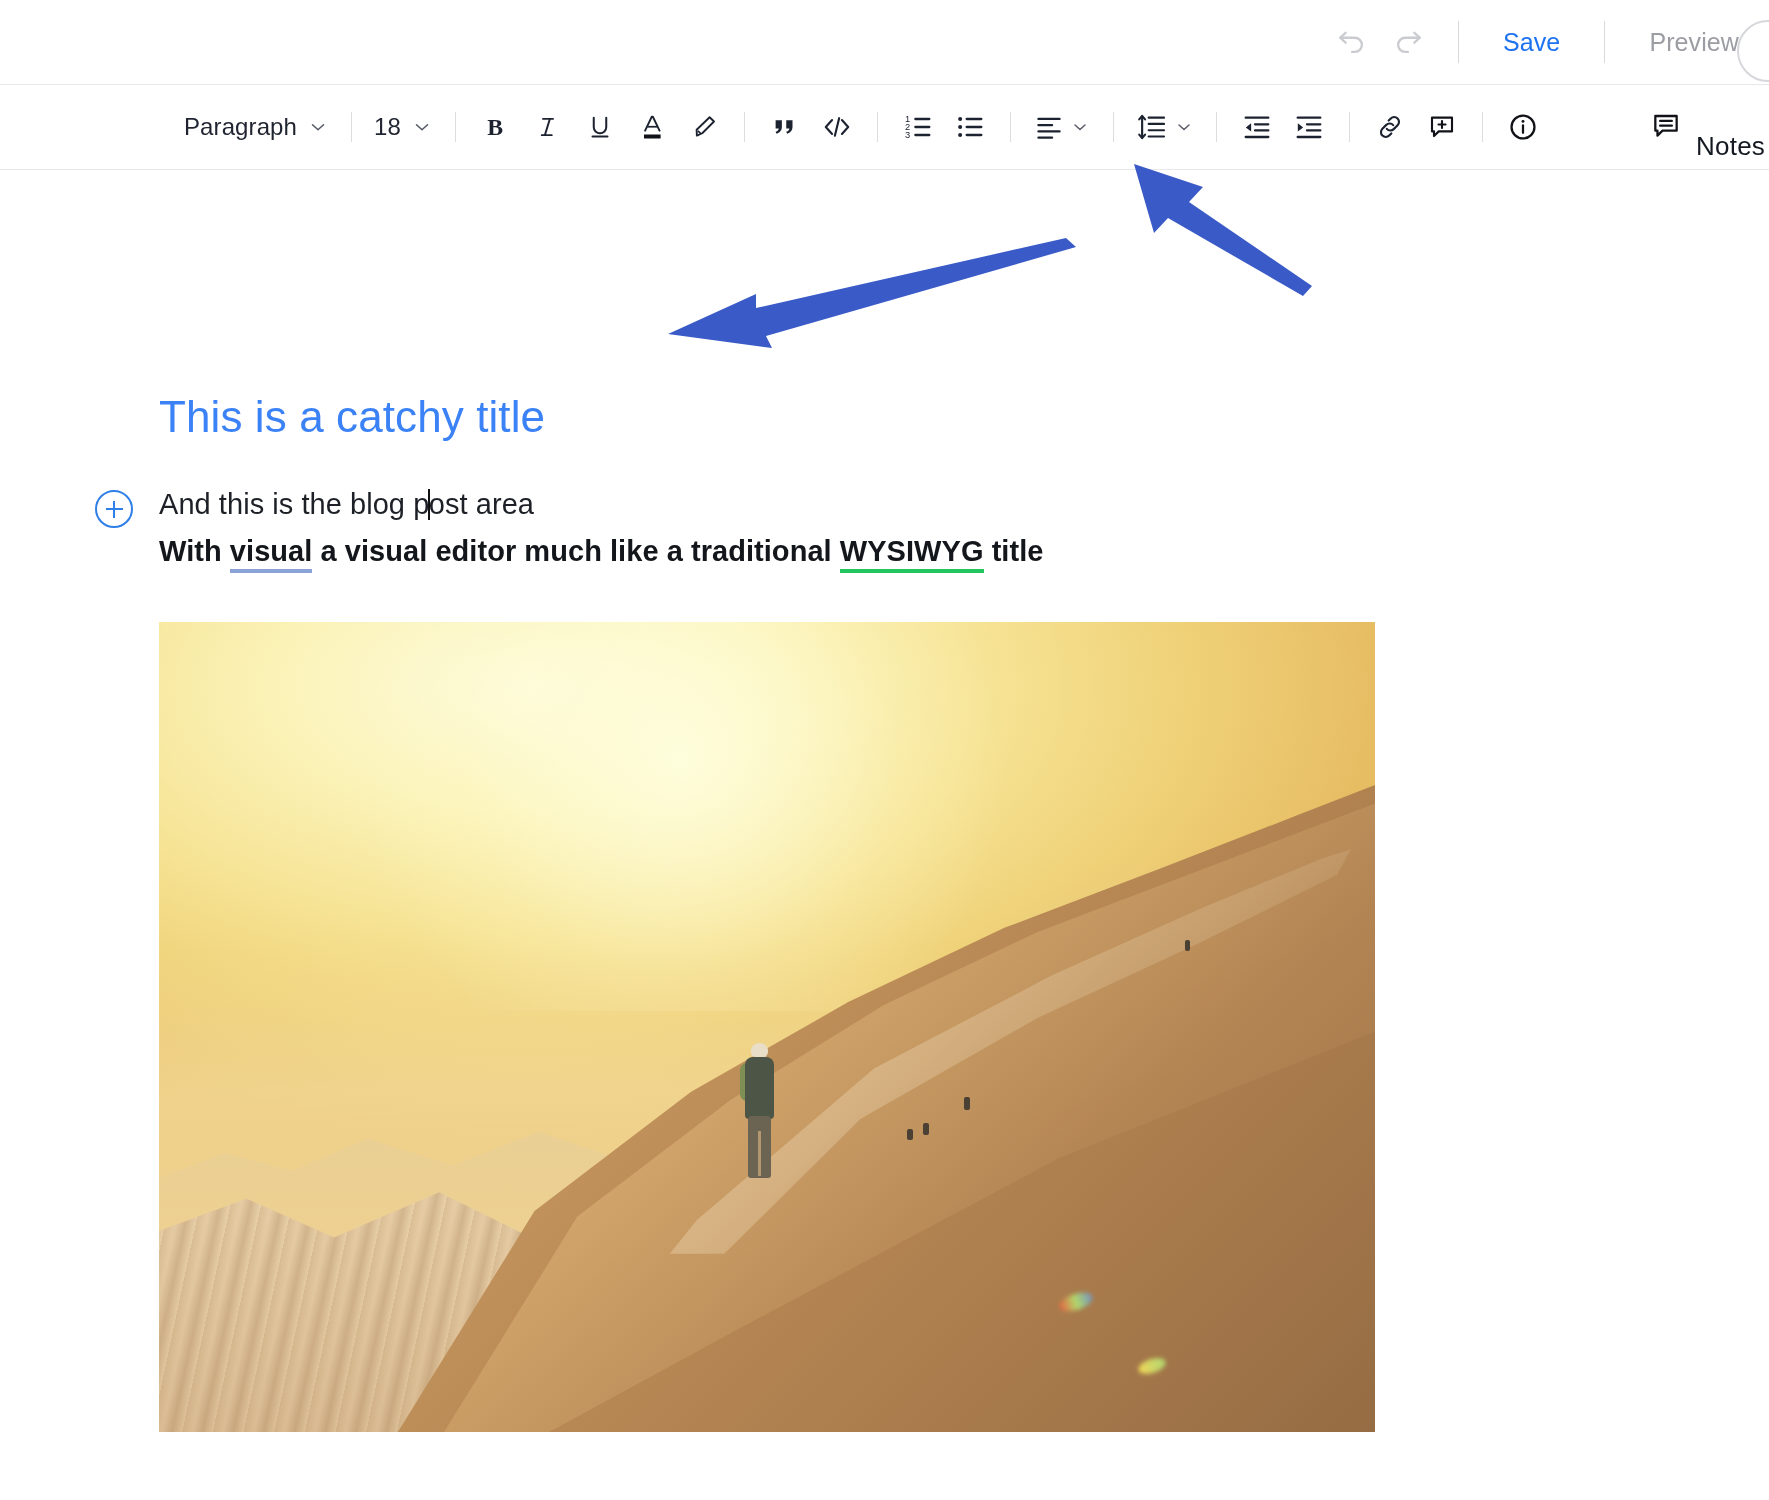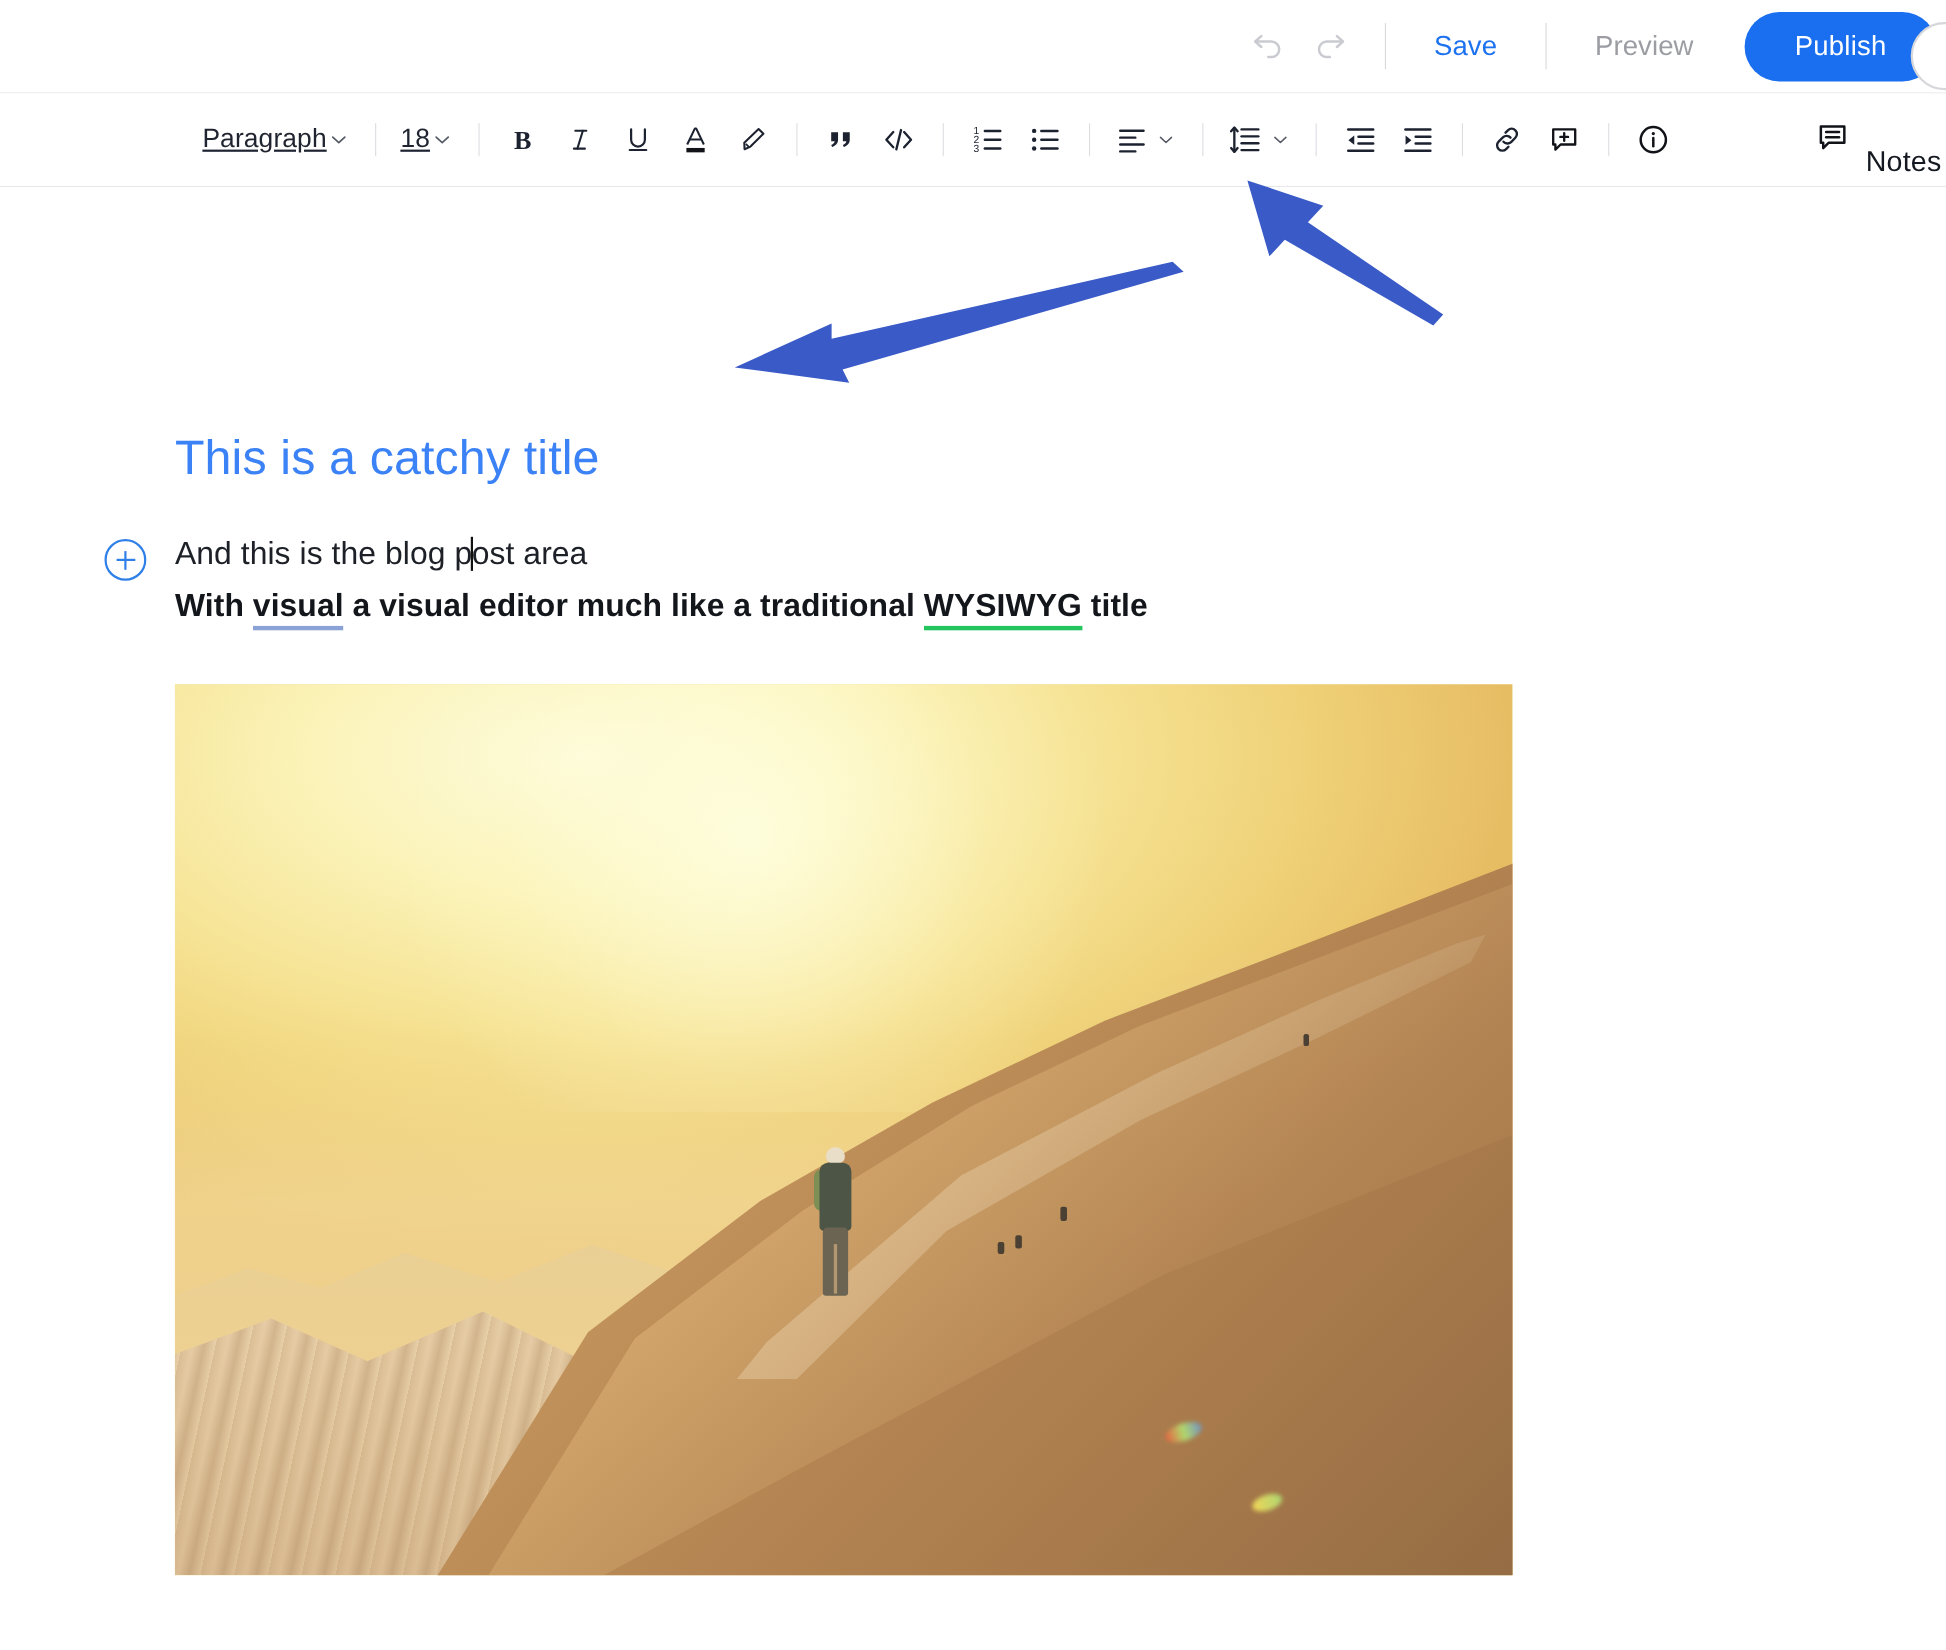--- a/index.html
+++ b/index.html
@@ -78,27 +78,26 @@
     height: 85px;
     display: flex;
     align-items: center;
     padding-left: 176px;
     border-bottom: 1px solid #e8e8ea;
     background: #fff;
     overflow: hidden;
   }
   .tb-sep { width: 1px; height: 30px; background: #dcdde1; margin: 0 14px; flex: none; }
   .tb-item {
-    display: flex; align-items: center; 
+    display: flex; align-items: center; gap: 10px;
     background: none; border: none; cursor: pointer;
     padding: 6px 8px; border-radius: 5px;
     color: #1f2433;
     font-family: "Liberation Sans", sans-serif;
     flex: none;
-    text-decoration: underline;
   }
   .tb-label { font-size: 24px; color: #1f2430; letter-spacing: 0.1px; }
   .tb-icon { display: flex; align-items: center; justify-content: center; }
   .tb-btn {
     width: 52px; height: 52px;
     display: flex; align-items: center; justify-content: center;
     background: none; border: none; cursor: pointer; border-radius: 5px;
     flex: none;
   }
   .tb-btn.wide { width: 74px; }
@@ -309,21 +308,20 @@
       </button>
 
       <div class="vsep"></div>
 
       <button class="txt-btn save">Save</button>
 
       <div class="vsep"></div>
 
       <button class="txt-btn preview">Preview</button>
 
-      <button class="publish-btn">Publish</button>
     </div>
     <div class="edge-circle"></div>
   </div>
 
   <div class="toolbar">
 
     <button class="tb-item">
       <span class="tb-label">Paragraph</span>
       <span class="tb-icon">
         <svg width="22" height="22" viewBox="0 0 24 24" fill="none" stroke="#555a66" stroke-width="1.7" stroke-linecap="round" stroke-linejoin="round">

